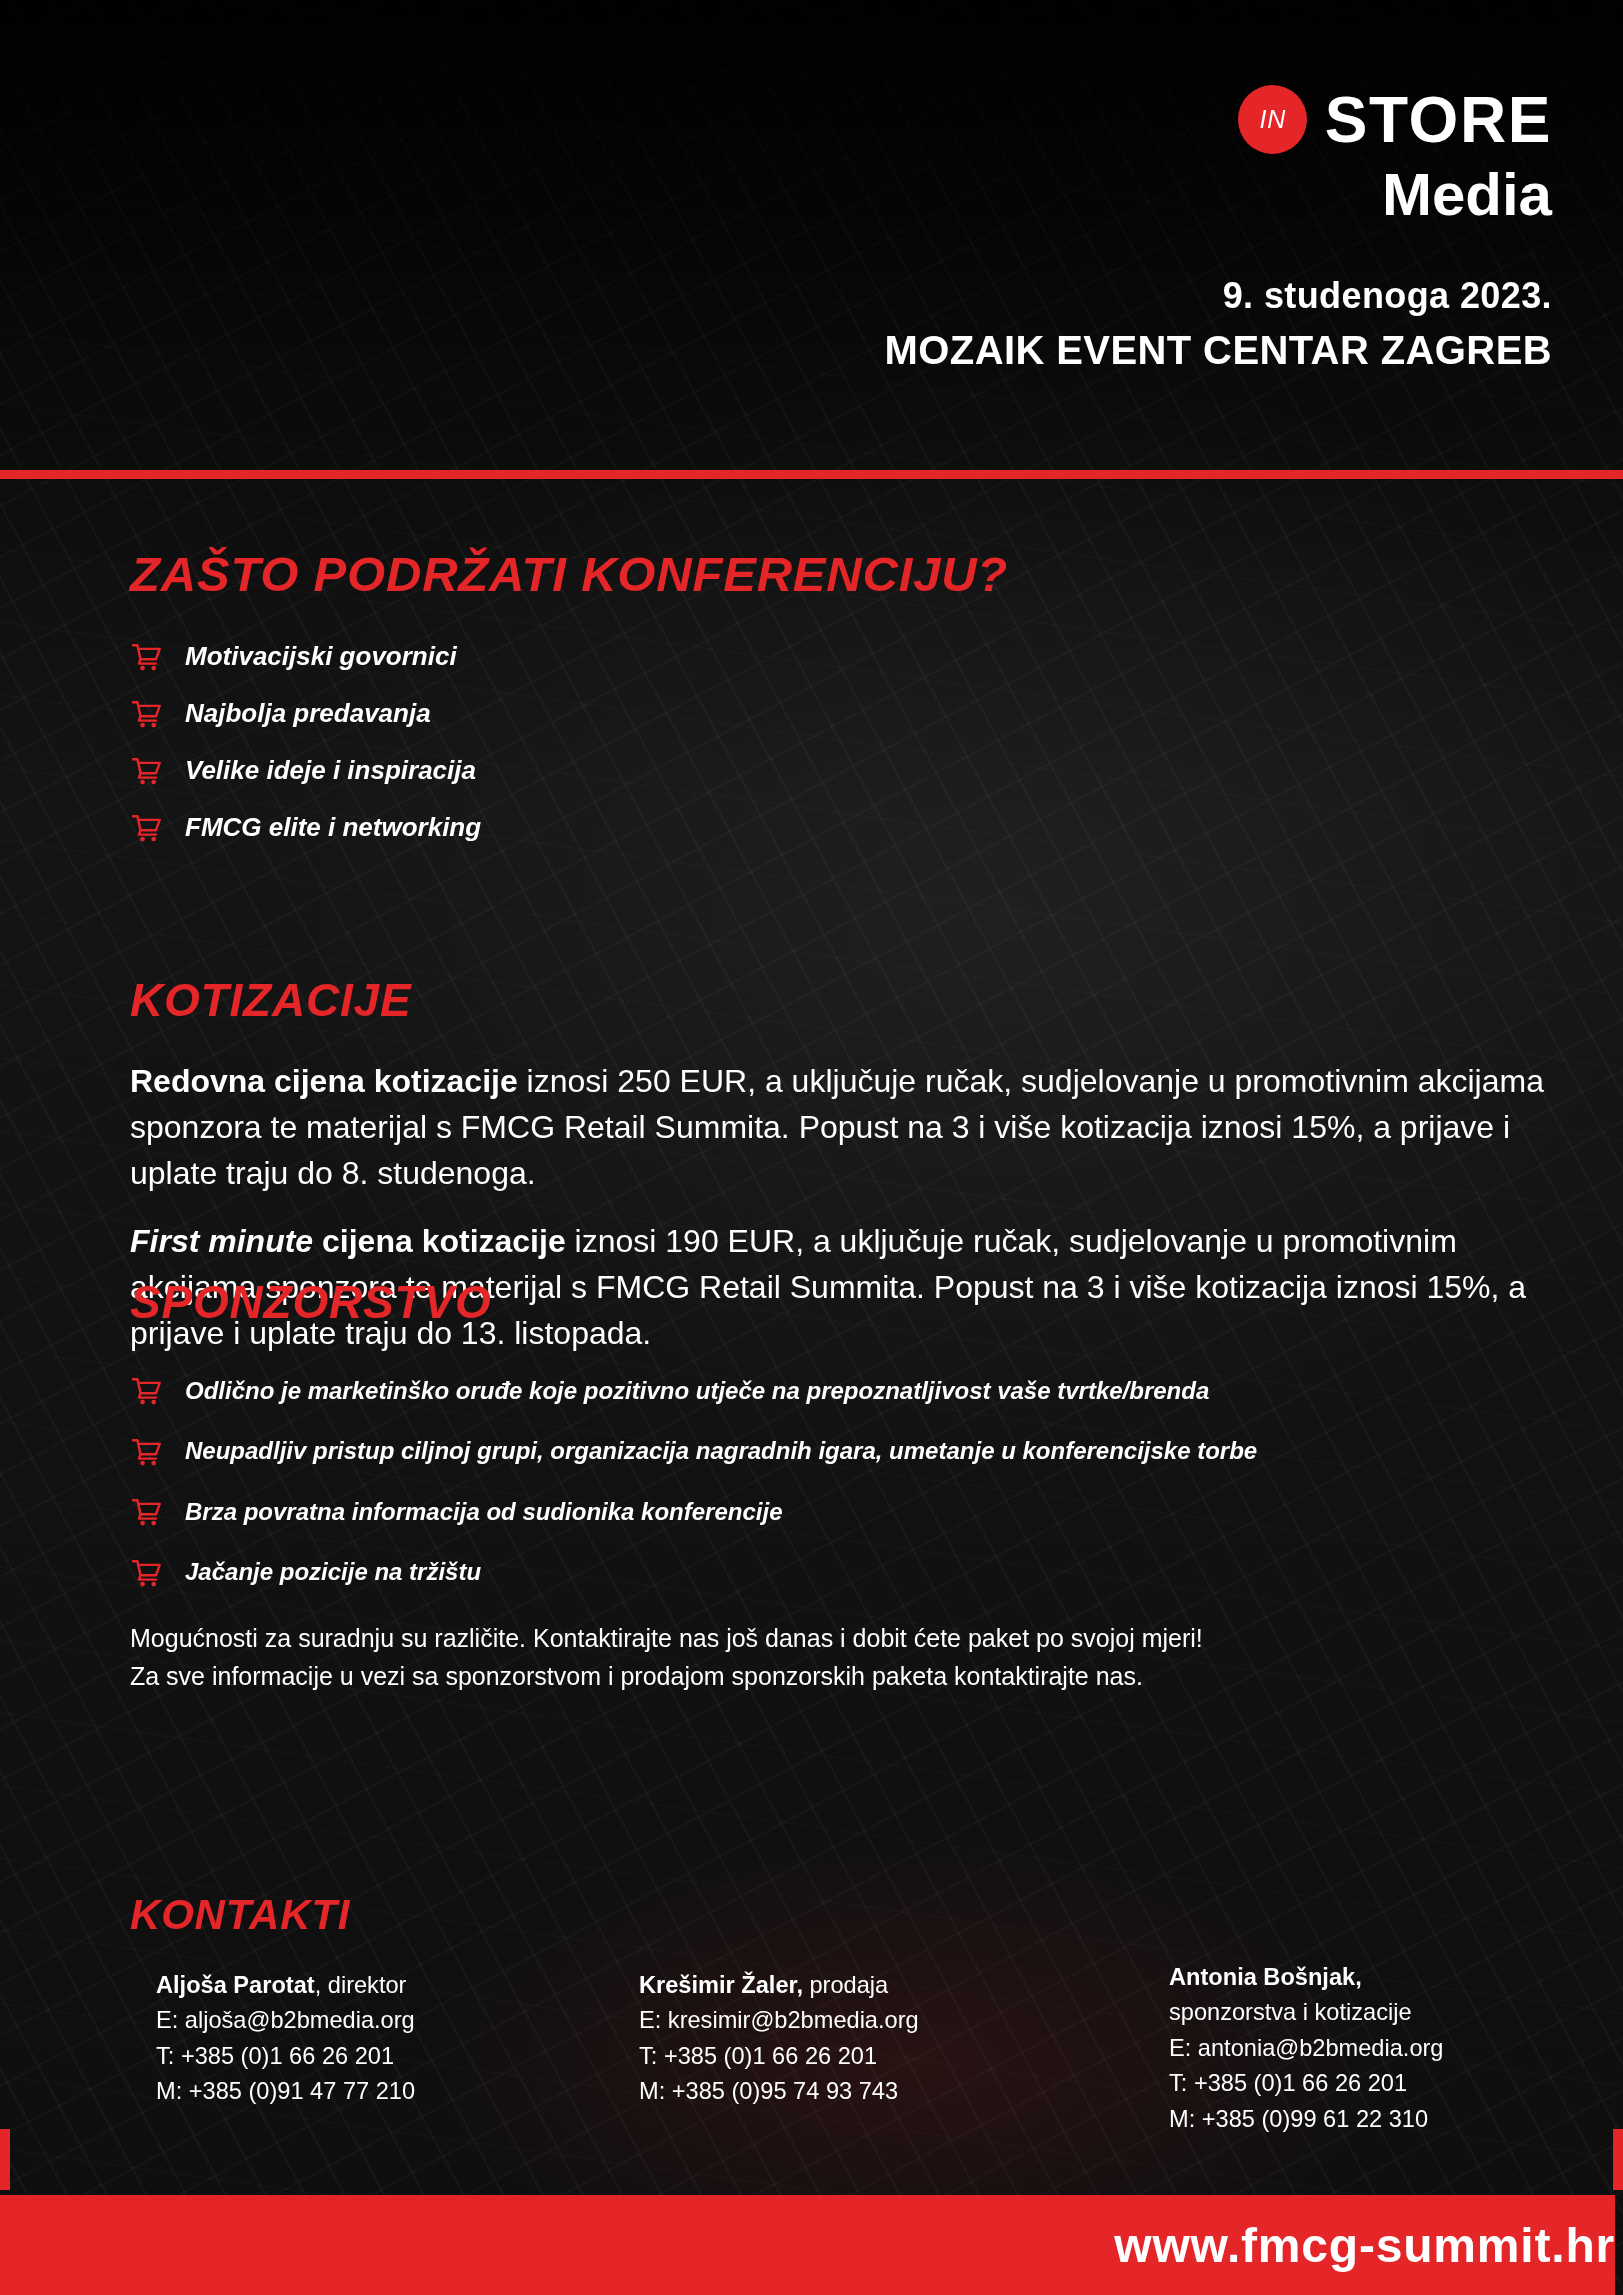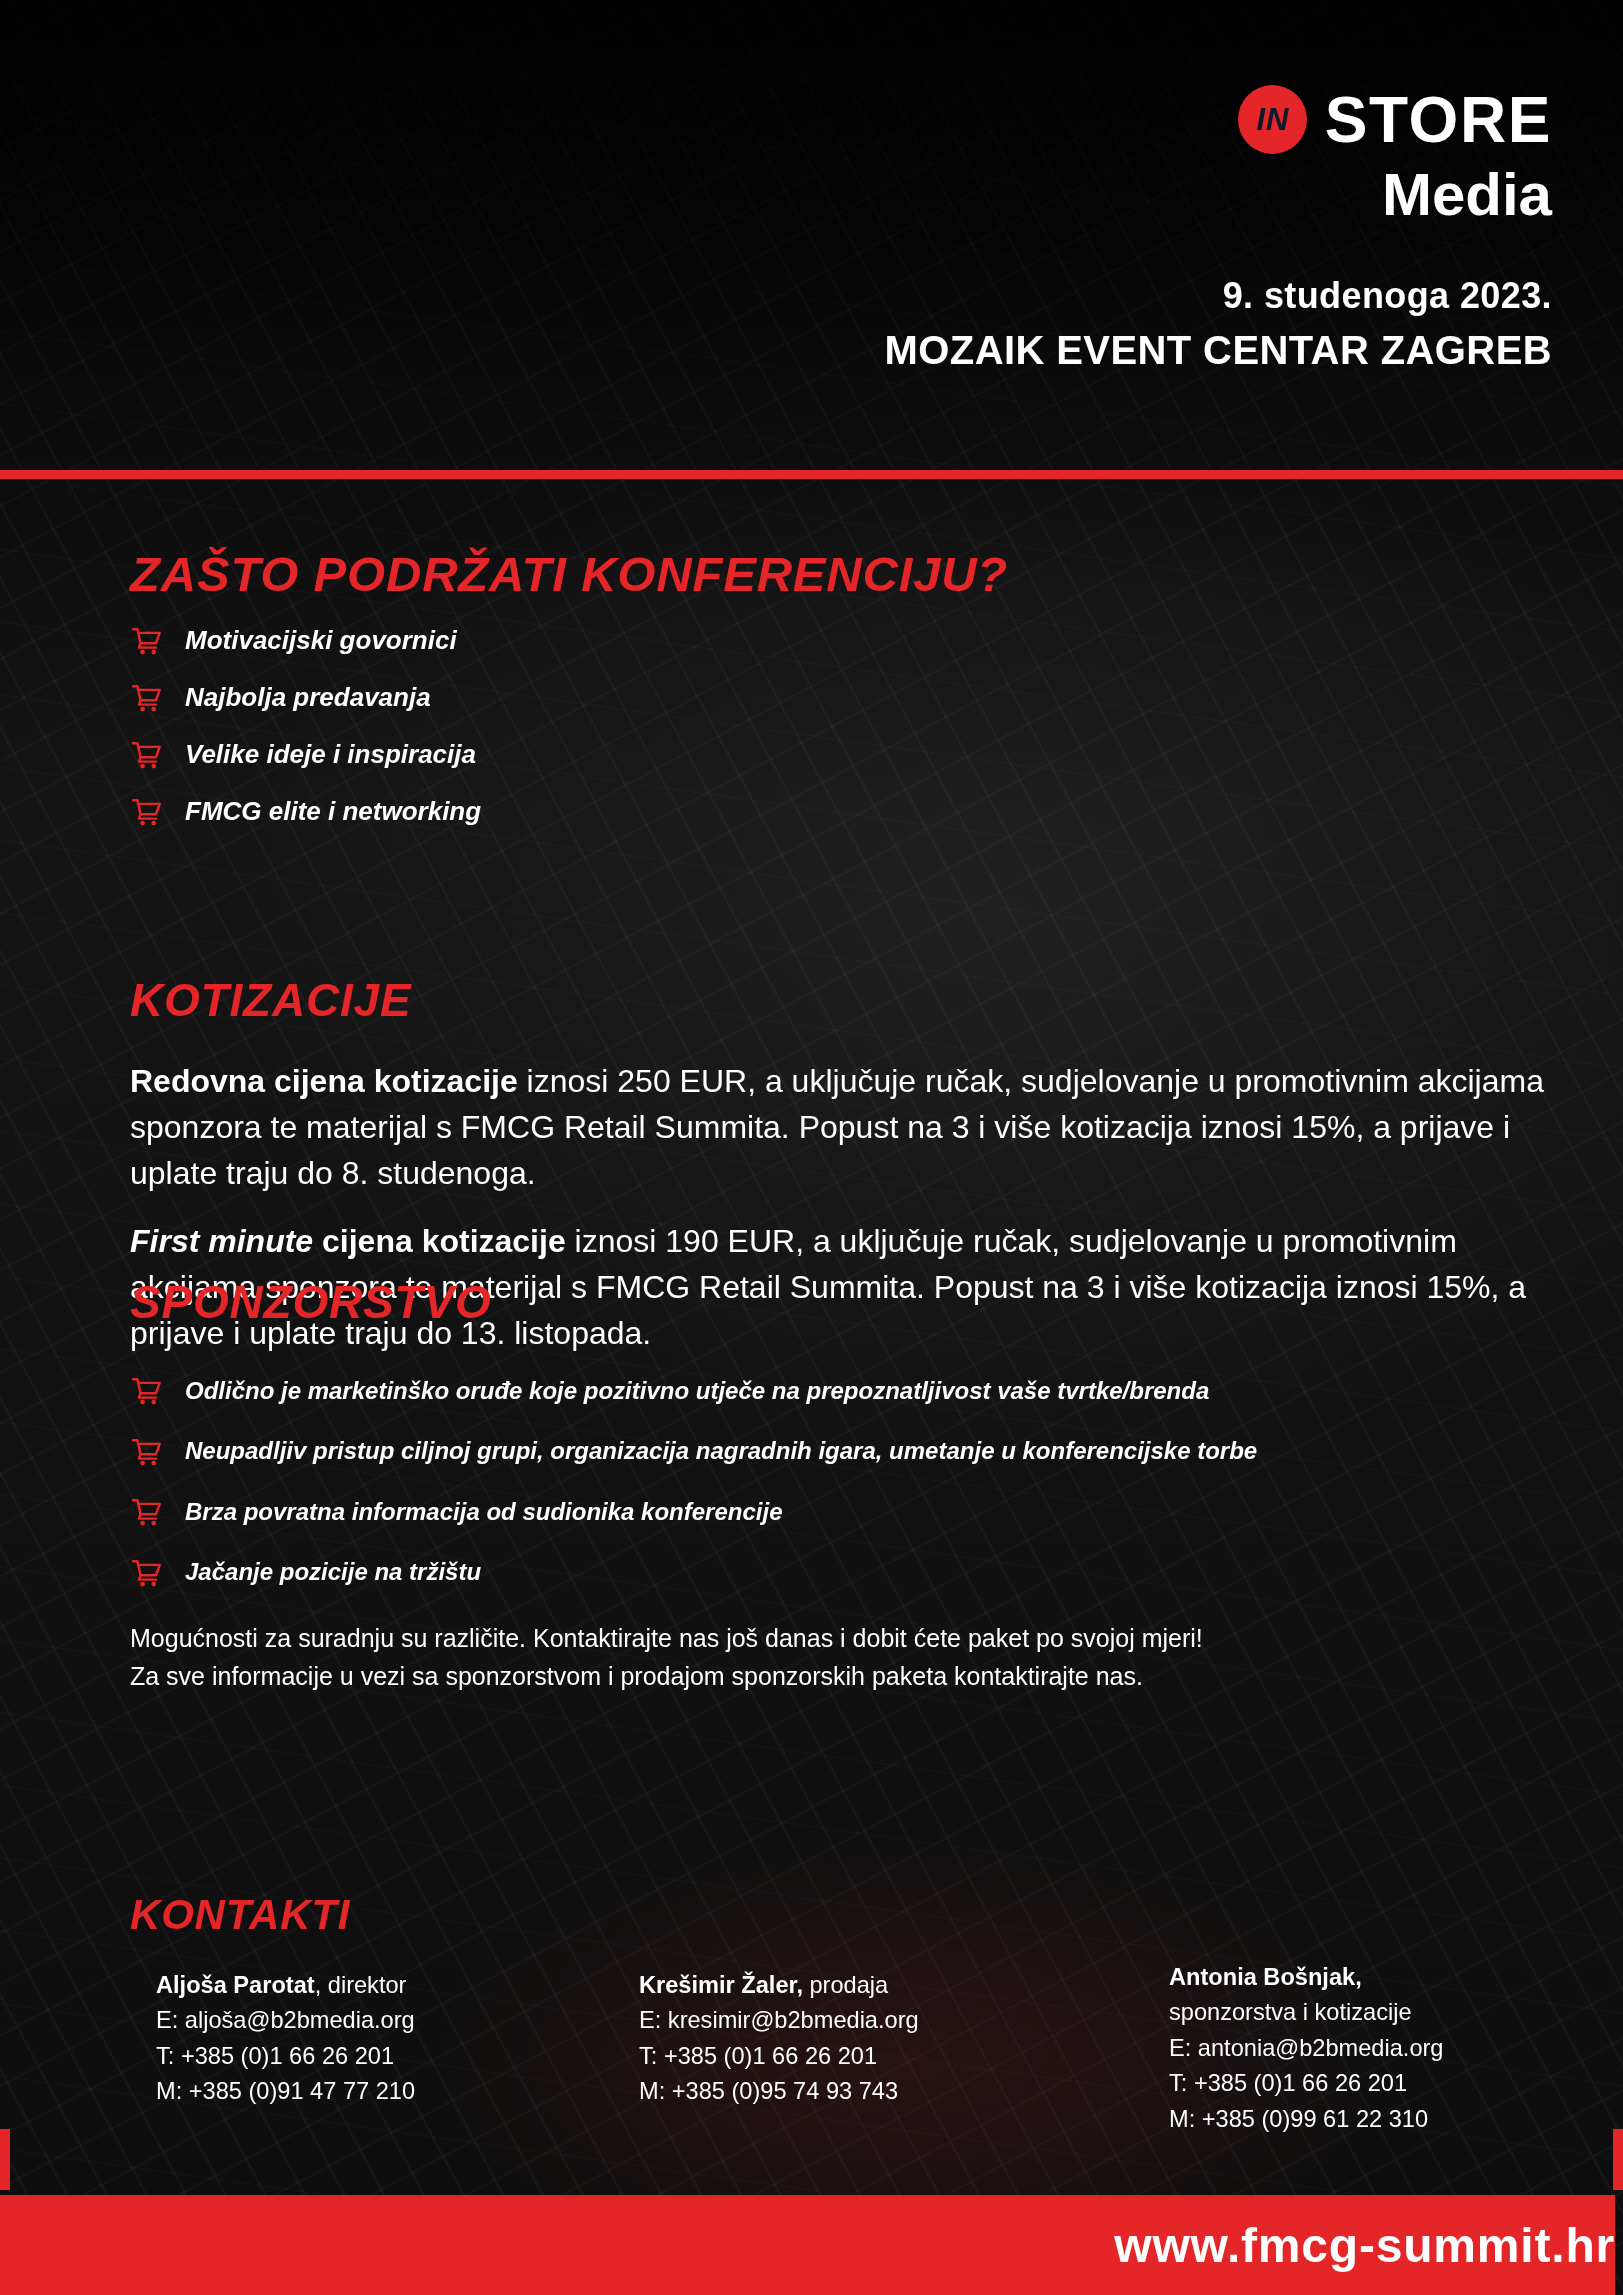--- a/index.html
+++ b/index.html
@@ -22,39 +22,39 @@
       linear-gradient(180deg, #050505 0%, #141414 35%, #0e0e0e 100%);
   }
 
   
   .header { position:absolute; top:85px; right:71px; text-align:right; }
   .logo-row { display:flex; align-items:center; justify-content:flex-end; gap:17.3px; }
   .logo-badge {
     width:69px; height:69px; border-radius:50%;
     background:var(--accent);
     display:flex; align-items:center; justify-content:center;
-    font-weight:700; font-style:italic; font-size:31px; color:#0f172a;
+    font-weight:400; font-style:italic; font-size:25px; color:#ffffff;
     letter-spacing:0.8px;
   }
   .logo-store { font-size:64px; font-weight:900; letter-spacing:1.6px; line-height:1; }
   .logo-media { font-size:60px; font-weight:900; line-height:1; margin-top:11px; }
   .date  { margin-top:50px; font-size:36px; font-weight:800; letter-spacing:0.4px; }
   .venue { margin-top:11px; font-size:40px; font-weight:800; letter-spacing:0.4px; }
 
   .divider { position:absolute; top:470px; left:0; width:100%; height:8.6px; background:var(--accent); }
 
   .section-title {
     color:var(--accent); font-weight:900; font-style:italic;
     letter-spacing:0.8px; line-height:1;
   }
 
   
   .why { position:absolute; left:130px; top:550px; right:94px; }
   .why .section-title { font-size:49px; }
-  .bullet-list { margin-top:25px; }
+  .bullet-list { margin-top:41px; }
   .bullet { display:flex; align-items:center; gap:22px; margin-bottom:24px; }
   .bullet .icon { width:33px; height:33px; color:var(--accent); flex:none; }
   .bullet .txt { font-size:26px; font-style:italic; font-weight:600; }
 
   
   .fees { position:absolute; left:130px; top:941px; right:71px;margin-top:36px; }
   .fees .section-title { font-size:46px; }
   .fees p { font-size:32px; line-height:1.44; margin:0; }
   .fees .p1 { margin-top:35px; }
   .fees .p2 { margin-top:22px; }

